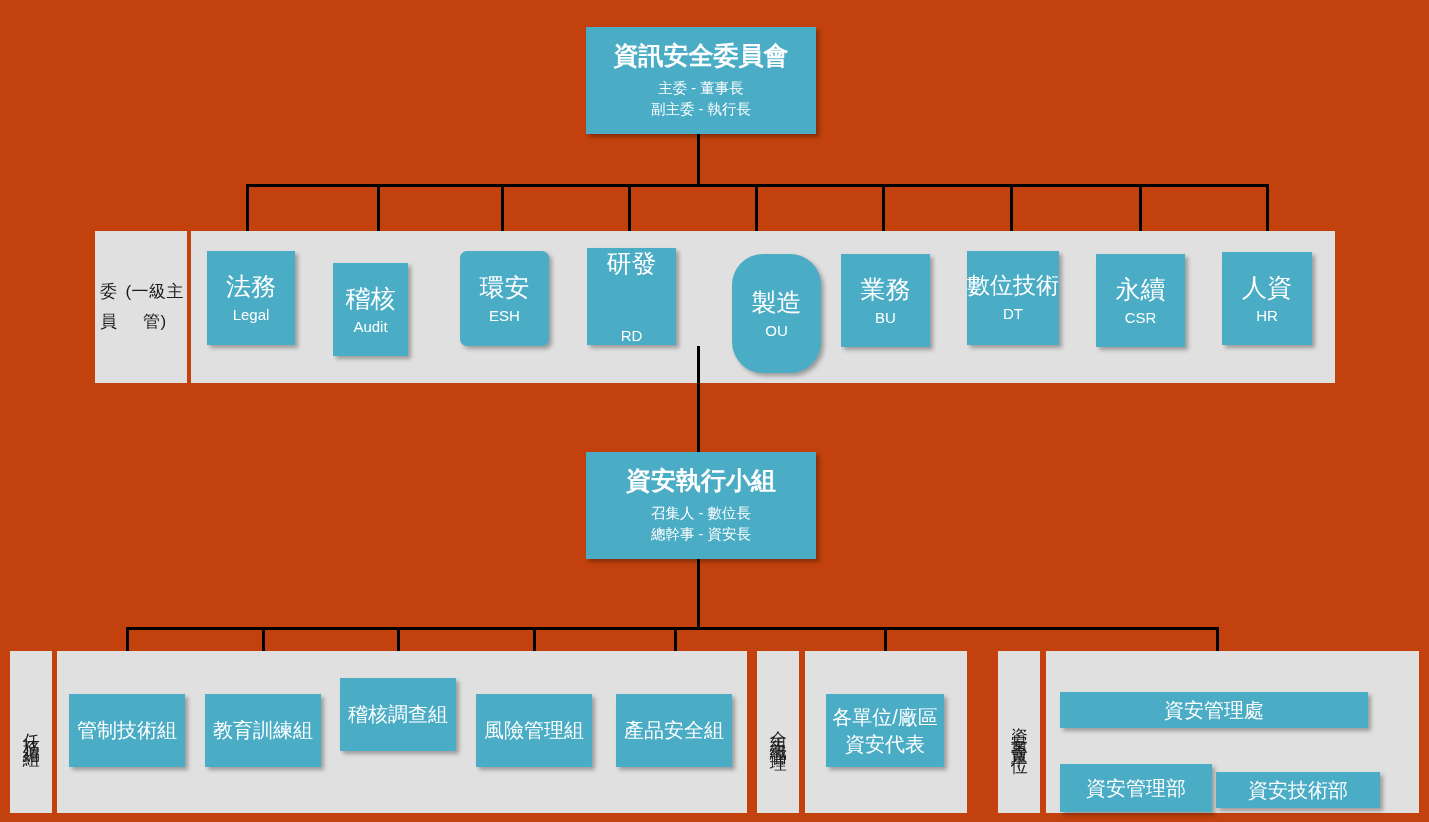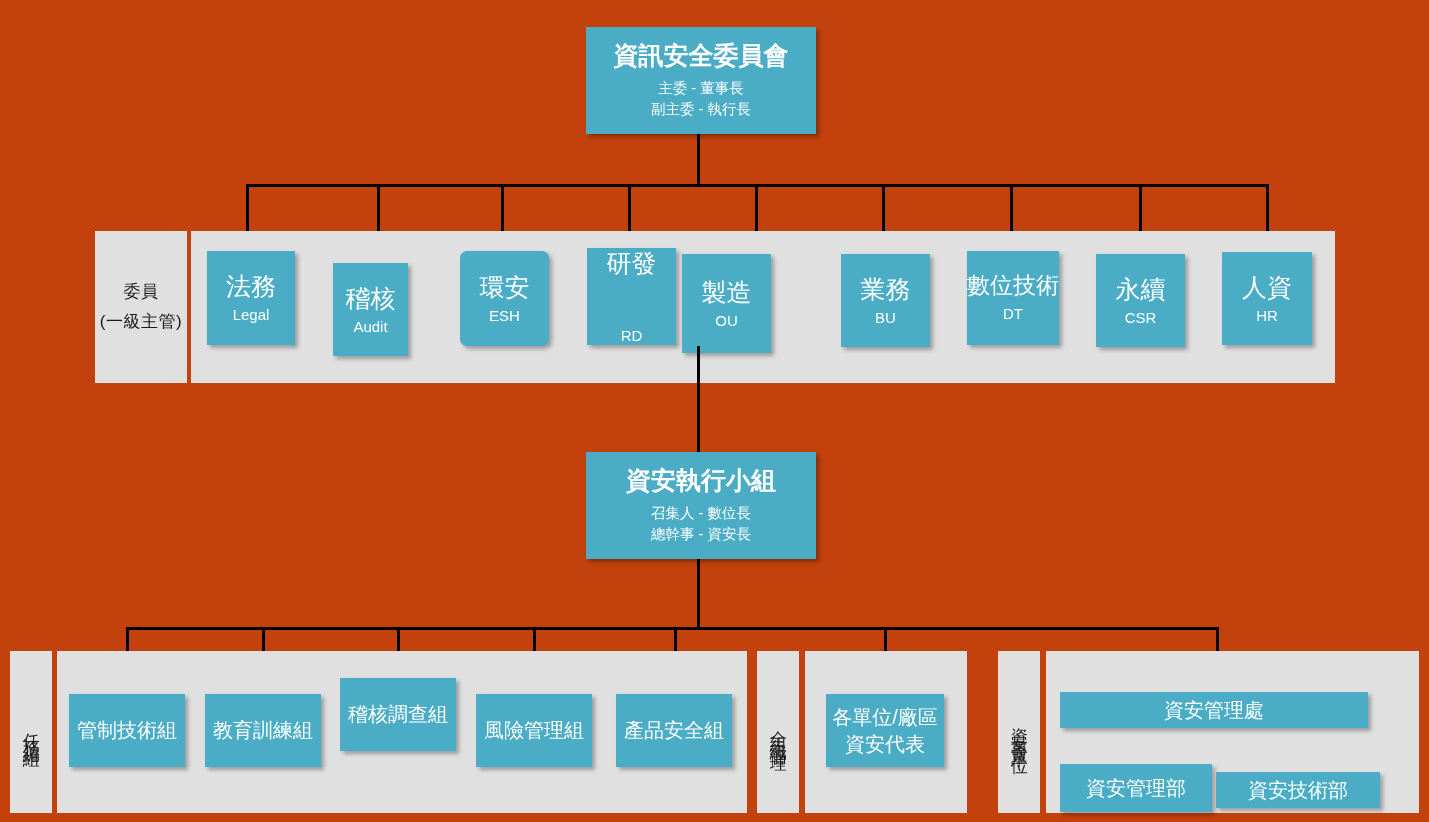--- a/index.html
+++ b/index.html
@@ -122,21 +122,21 @@
   <div class="vline" style="left:246px; top:184px; height:67px;"></div>
   <div class="vline" style="left:377px; top:184px; height:70px;"></div>
   <div class="vline" style="left:501px; top:184px; height:67px;"></div>
   <div class="vline" style="left:628px; top:184px; height:64px;"></div>
   <div class="vline" style="left:755px; top:184px; height:70px;"></div>
   <div class="vline" style="left:882px; top:184px; height:70px;"></div>
   <div class="vline" style="left:1010px; top:184px; height:67px;"></div>
   <div class="vline" style="left:1139px; top:184px; height:70px;"></div>
   <div class="vline" style="left:1266px; top:184px; height:70px;"></div>
 
-  <div class="sidelabel" style="left:95px; top:231px; width:92px; height:152px; flex-direction:column;">
+  <div class="sidelabel" style="left:95px; top:231px; width:92px; height:152px; flex-direction:row;">
     <div class="ltxt">委員</div>
     <div class="ltxt">(一級主管)</div>
   </div>
 
   <div class="band" style="left:191px; top:231px; width:1144px; height:152px;"></div>
 
   <div class="node" style="left:207px; top:251px; width:88px; height:94px;">
     <div class="zh">法務</div>
     <div class="en">Legal</div>
   </div>
@@ -145,21 +145,21 @@
     <div class="en">Audit</div>
   </div>
   <div class="node" style="left:460px; top:251px; width:89px; height:95px;border-radius:7px;">
     <div class="zh">環安</div>
     <div class="en">ESH</div>
   </div>
   <div class="node" style="left:587px; top:248px; width:89px; height:97px;gap:44px;">
     <div class="zh">研發</div>
     <div class="en">RD</div>
   </div>
-  <div class="node" style="left:682px; top:254px; width:89px; height:99px;">
+  <div class="node" style="left:732px; top:254px; width:89px; height:119px;border-radius:31px;">
     <div class="zh">製造</div>
     <div class="en">OU</div>
   </div>
   <div class="node" style="left:841px; top:254px; width:89px; height:93px;">
     <div class="zh">業務</div>
     <div class="en">BU</div>
   </div>
   <div class="node" style="left:967px; top:251px; width:92px; height:94px;">
     <div class="zh" style="font-size:23px;">數位技術</div>
     <div class="en">DT</div>

